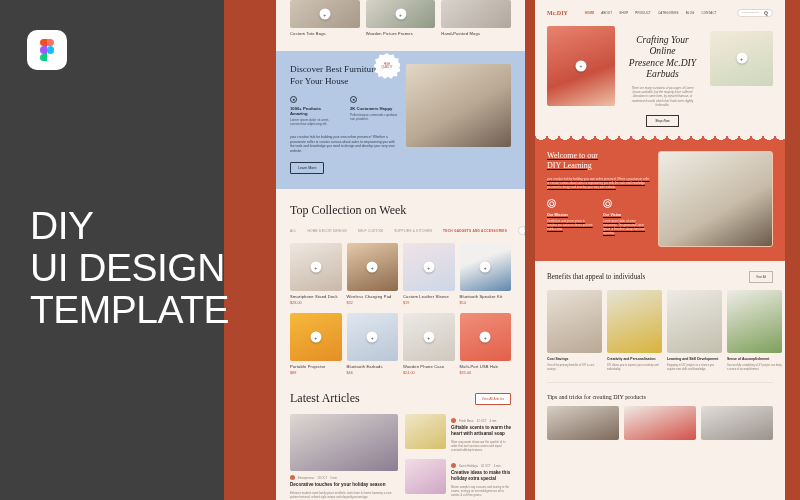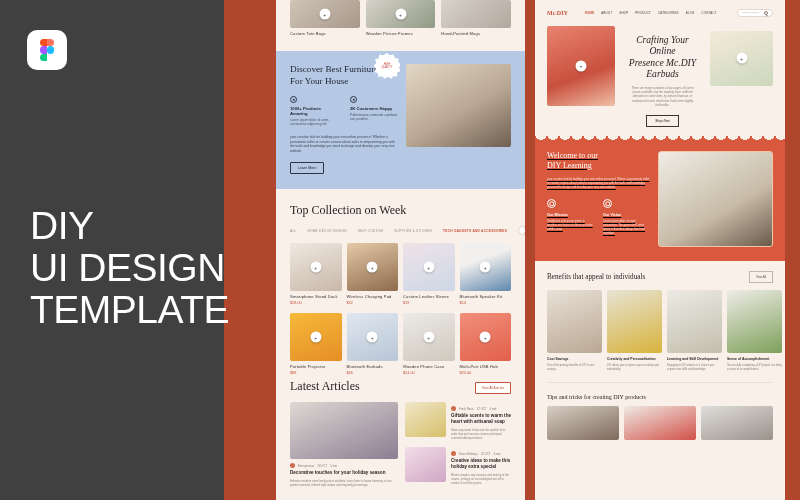--- a/index.html
+++ b/index.html
@@ -111,21 +111,21 @@
   }
   .searchbox span { font-size: 2.8px; color: #b3a49c; }
   .mag { width: 4px; height: 4px; border: .5px solid #8d7b73; border-radius: 50%; margin-left: auto; position: relative; }
   .mag:after { content:""; position:absolute; right:-1.4px; bottom:-1.4px; width:2px; height:.5px; background:#8d7b73; transform:rotate(45deg); }
 
   .grid4 { display: flex; gap: 5px; margin-top: 8px; }
   .grid4 > div { flex: 1; }
   .grid4 .img { height: 48px; }
 
   
-  .row-head { display: flex; align-items: flex-end; margin-top: 4px; }
+  .row-head { display: flex; align-items: center; margin-top: 16px; }
   .btn-sm {
     margin-left: auto; padding: 3px 6px; border: .5px solid #c4553a;
     color: #c4553a; font-size: 3.2px; border-radius: 1px; background: #fff;
   }
   .arts { display: flex; gap: 7px; margin-top: 8px; }
   .art-big { width: 108px; }
   .art-big .img { height: 57px; }
   .art-side { flex: 1; display: flex; flex-direction: column; gap: 7px; }
   .art-row { display: flex; gap: 5px; }
   .art-row .img { width: 41px; height: 35px; flex: none; }

